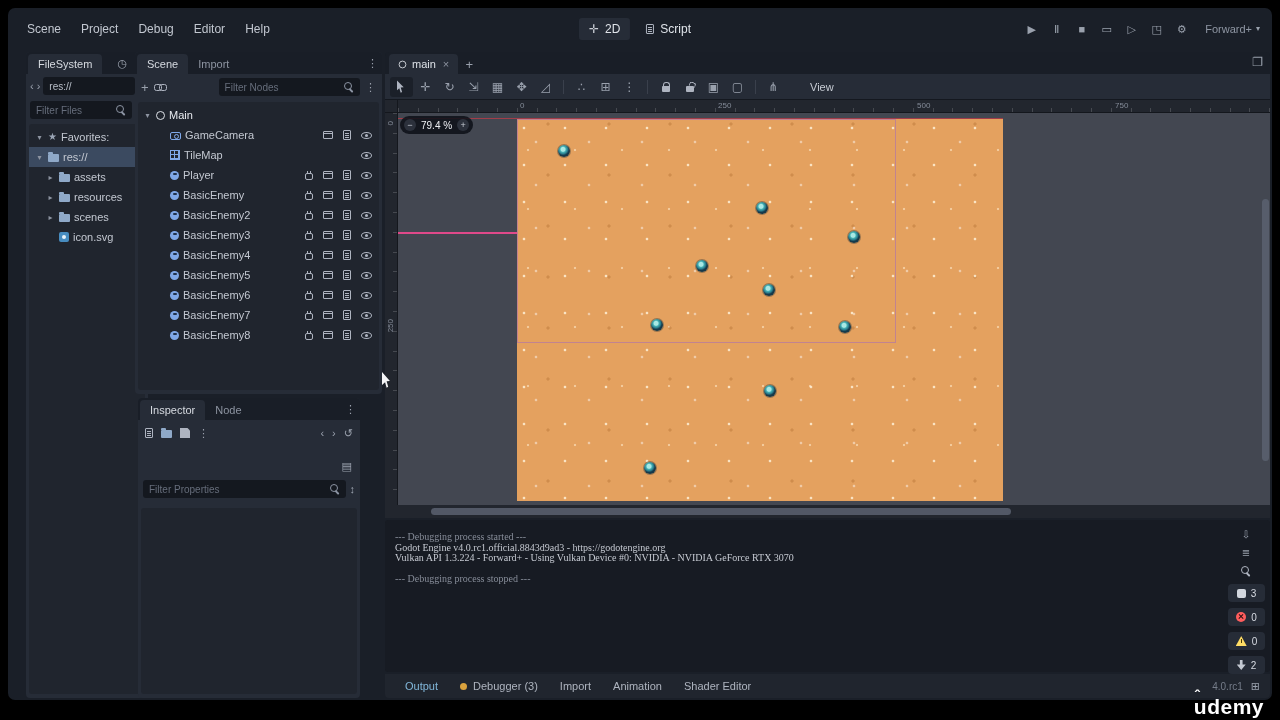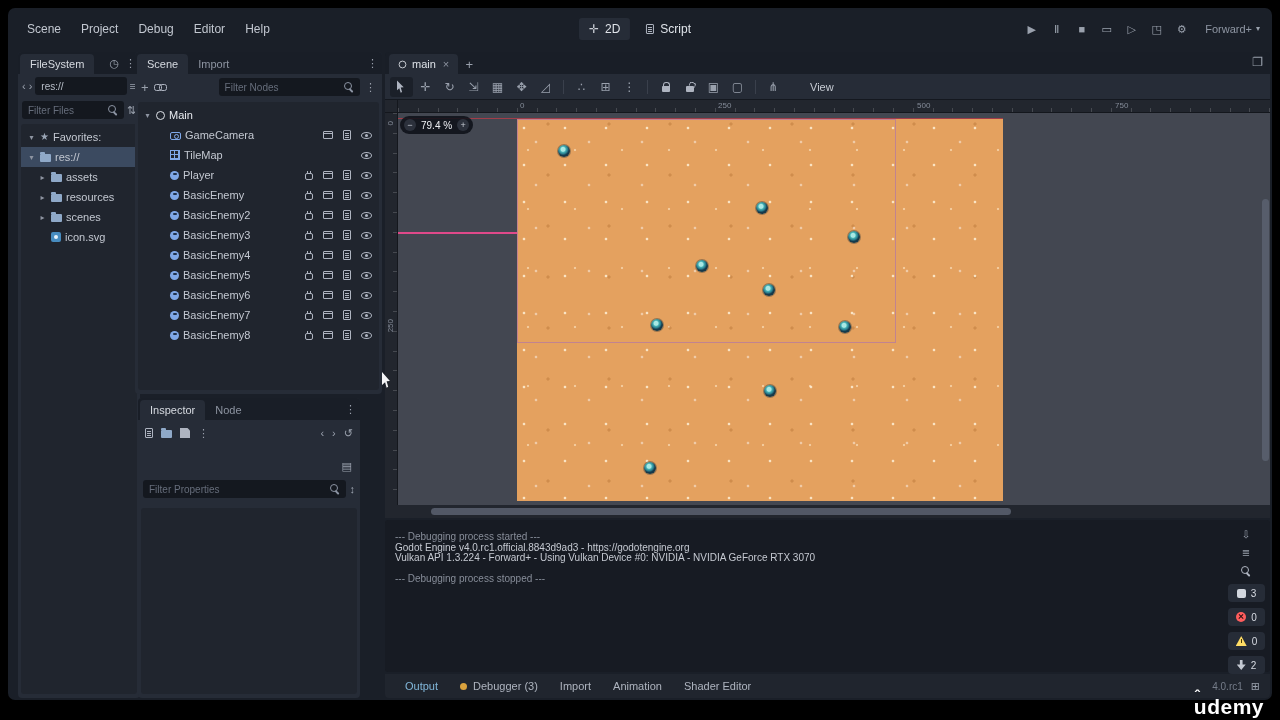--- a/index.html
+++ b/index.html
@@ -54,21 +54,21 @@
   .ws-tab.active{background:#262c37;}
   .ws-tab .gi{color:#c9cdd4;font-size:12px;}
   .playback{position:absolute;right:12px;top:0;height:42px;display:flex;align-items:center;gap:2px;}
   .pb-btn{width:23px;height:20px;display:flex;align-items:center;justify-content:center;border-radius:3px;}
   .pb-btn .gi{color:#9aa1ad;font-size:11px;}
   .renderer{color:#8f96a3;font-size:11px;display:flex;align-items:center;gap:4px;margin-left:10px;}
   .renderer .gi{font-size:8px;}
 
   
   .dock{position:absolute;background:#262c37;border-radius:4px;overflow:hidden;}
-  .fs-dock{left:10px;top:44px;width:122px;height:646px;}
+  .fs-dock{left:18px;top:44px;width:122px;height:646px;}
   .scene-dock{left:127px;top:44px;width:247px;height:342px;}
   .inspector-dock{left:130px;top:390px;width:222px;height:300px;}
   .dock-tabs{height:22px;background:#191e27;display:flex;align-items:flex-end;padding-left:2px;position:relative;}
   .dock-tab{height:20px;padding:0 10px;font-size:11px;color:#8d94a1;display:flex;align-items:center;border-radius:4px 4px 0 0;}
   .dock-tab.active{background:#262c37;color:#d6dae0;}
   .dock-tabs .right-icons{position:absolute;right:4px;top:0;height:22px;display:flex;align-items:center;gap:6px;}
   .dock-toolbar{height:26px;display:flex;align-items:center;gap:5px;padding:0 6px;}
   .fs-nav,.fs-filter{height:24px;display:flex;align-items:center;gap:3px;padding:0 4px;}
   .fs-nav .path{flex:1;min-width:0;}
   .fs-filter .mini-input{flex:1;min-width:0;}
@@ -126,21 +126,21 @@
     background:radial-gradient(circle at 42% 36%, #a8e8e4 0 2px, #45b1b5 3px, #2a7c8c 4.6px, #16394a 6px);
     box-shadow:0 0 0 1px rgba(18,38,48,.35);}
   .zoom-widget{position:absolute;left:2px;top:3px;height:18px;display:flex;align-items:center;gap:5px;background:rgba(14,17,24,.88);border-radius:9px;padding:0 4px;}
   .zbtn{width:12px;height:12px;border-radius:50%;background:#2c313c;color:#c7ccd4;display:flex;align-items:center;justify-content:center;font-size:9px;}
   .zlabel{color:#edeff3;font-size:10px;}
   .vscroll{position:absolute;right:1px;top:86px;width:7px;height:262px;background:#5a6170;border-radius:4px;opacity:.85;}
   .hscroll{position:absolute;left:46px;top:408px;width:580px;height:7px;background:#5a6170;border-radius:4px;opacity:.85;}
 
   
   .bottom-panel{position:absolute;left:0;top:468px;right:0;height:152px;background:#171b23;border-radius:3px;}
-  .output-text{position:absolute;left:10px;top:12px;right:64px;bottom:32px;font-family:Liberation Sans, sans-serif;font-size:10px;line-height:10.6px;color:#c6cad2;white-space:pre;overflow:hidden;}
+  .output-text{position:absolute;left:10px;top:12px;right:64px;bottom:32px;font-family:Liberation Serif, serif;font-size:10px;line-height:10.6px;color:#c6cad2;white-space:pre;overflow:hidden;}
   .out-line{font-family:inherit;}
   .out-line.dim{color:#878d99;}
   .output-side{position:absolute;right:2px;top:8px;width:44px;bottom:4px;}
   .side-btns{display:flex;flex-direction:column;gap:4px;align-items:center;}
   .side-btn{width:18px;height:14px;display:flex;align-items:center;justify-content:center;color:#9aa1ad;}
   .side-btn .gi{font-size:10px;}
   .badges{position:absolute;top:56px;right:3px;display:flex;flex-direction:column;gap:6px;}
   .badge{width:37px;height:18px;background:#262c37;border-radius:4px;display:flex;align-items:center;justify-content:center;gap:5px;font-size:10px;color:#d7dbe2;}
   .badge-ic{display:inline-block;position:relative;}
   .badge-message{width:9px;height:9px;background:#d3d7de;border-radius:2px;}

